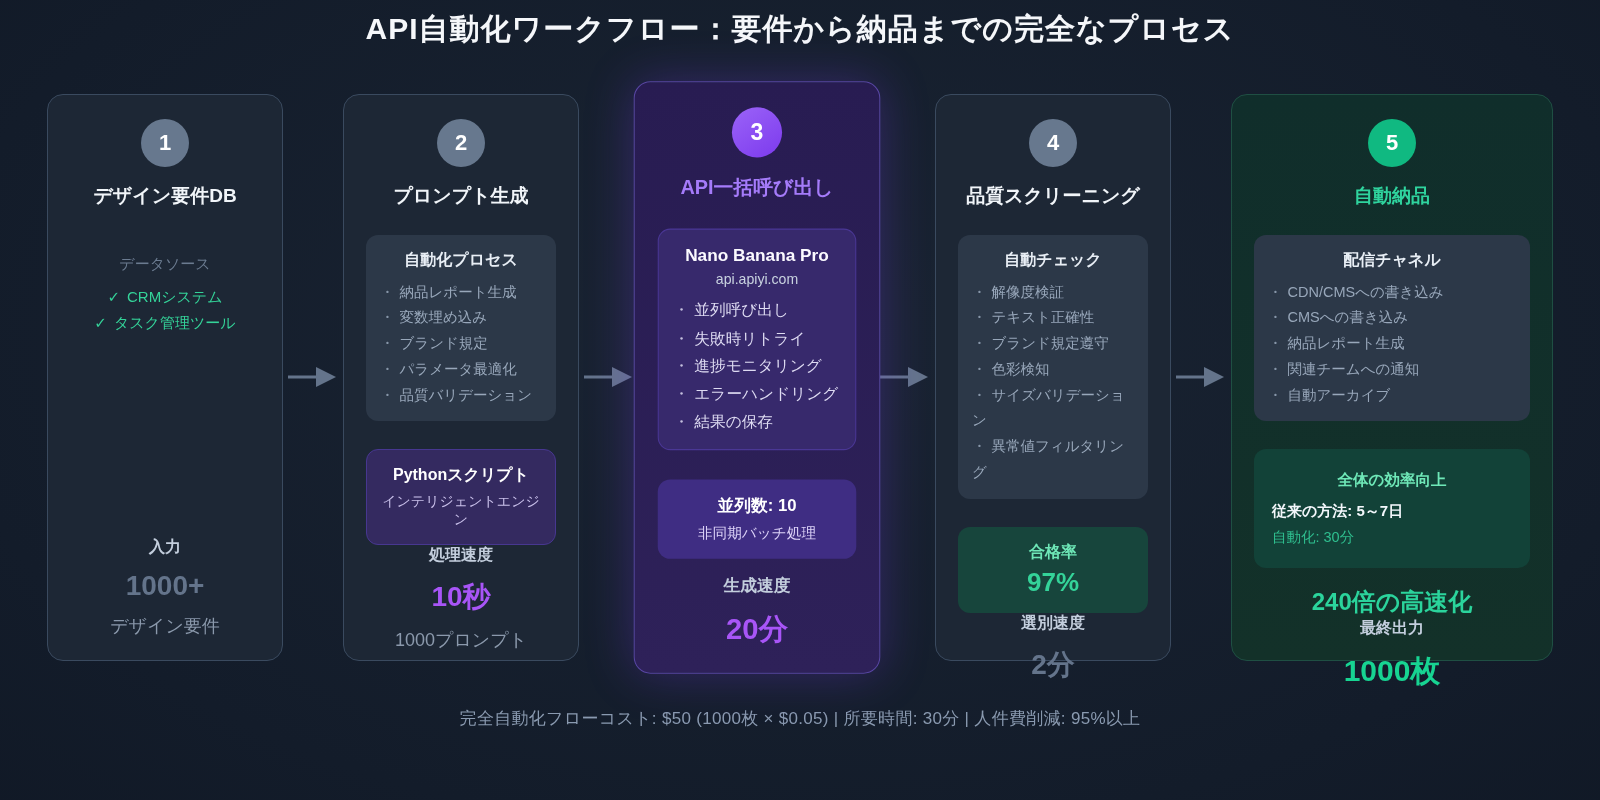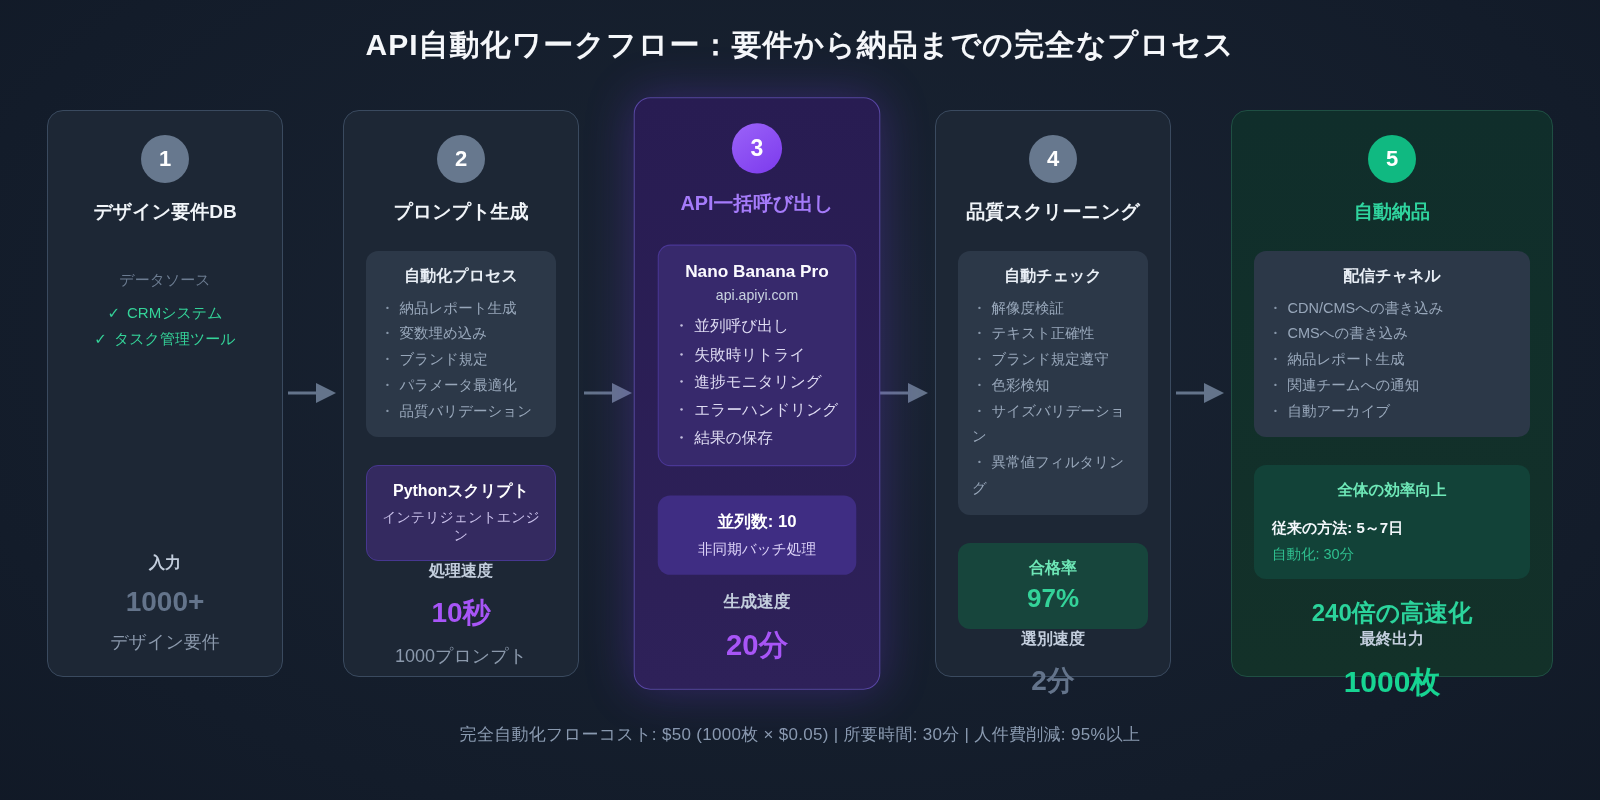--- a/index.html
+++ b/index.html
@@ -4,21 +4,21 @@
 <style>
   html,body{margin:0;padding:0;}
   body{
     width:1600px;height:800px;overflow:hidden;
     font-family:"Liberation Sans","DejaVu Sans",sans-serif;
     background:radial-gradient(120% 140% at 50% 42%, #1a2433 0%, #131c2a 45%, #0b111c 100%);
     color:#e2e8f0;
   }
   .page-title{
     text-align:center;color:#f5f7fa;font-size:30px;font-weight:bold;
-    letter-spacing:1px;margin:16px;padding-top:9px;
+    letter-spacing:1px;margin:0;padding-top:9px;
   }
   .flow{
     display:flex;justify-content:center;align-items:center;
     margin-top:32px;height:590px;
   }
   .arrow{width:50px;height:26px;flex:0 0 auto;margin:0 5px;}
   .arrow svg{display:block;}
   .card{
     box-sizing:border-box;width:236px;height:567px;border-radius:16px;
     background:#1d2735;border:1px solid #3a4a5f;
@@ -67,23 +67,23 @@
   }
   .mid-box .mid-title{font-size:16px;font-weight:bold;color:#ffffff;}
   .mid-box .mid-sub{margin-top:7px;font-size:14px;}
   .mid-box.engine{background:#342a60;border:1px solid #473790;}
   .mid-box.engine .mid-sub{color:#c9c0ea;}
   .mid-box.batch{background:#3f2d83;}
   .mid-box.batch .mid-sub{color:#dcd2f8;}
   .mid-box.pass{background:#17453c;}
   .mid-box.pass .mid-title{color:#6ee7b7;}
   .mid-box.pass .mid-sub{font-size:26px;font-weight:bold;color:#34d399;margin-top:4px;}
-  .mid-box.efficiency{background:#124238;text-align:left;padding:15px 18px;}
+  .mid-box.efficiency{background:#124238;text-align:left;padding:21px 18px;}
   .mid-box.efficiency .mid-title{color:#6ee7b7;text-align:center;font-size:15.5px;}
-  .eff-line1{margin-top:18px;font-size:15px;font-weight:bold;color:#f3f7fb;}
+  .eff-line1{margin-top:11px;font-size:15px;font-weight:bold;color:#f3f7fb;}
   .eff-line2{margin-top:7px;font-size:14.5px;color:#2fbf8f;}
   .speedup{margin-top:18px;font-size:24px;font-weight:bold;color:#2bd49c;text-align:center;}
   .stat{margin-top:auto;margin-bottom:2px;text-align:center;}
   .stat-label{font-size:16px;font-weight:bold;color:#c3cedd;}
   .stat-value{margin-top:12px;font-size:28px;font-weight:bold;}
   .stat-value.slate{color:#64748b;}
   .stat-value.purple{color:#a855f7;}
   .stat-value.green{color:#17d492;font-size:30px;}
   .stat-sub{margin-top:12px;font-size:18px;color:#8b99ac;}
   .footer{

